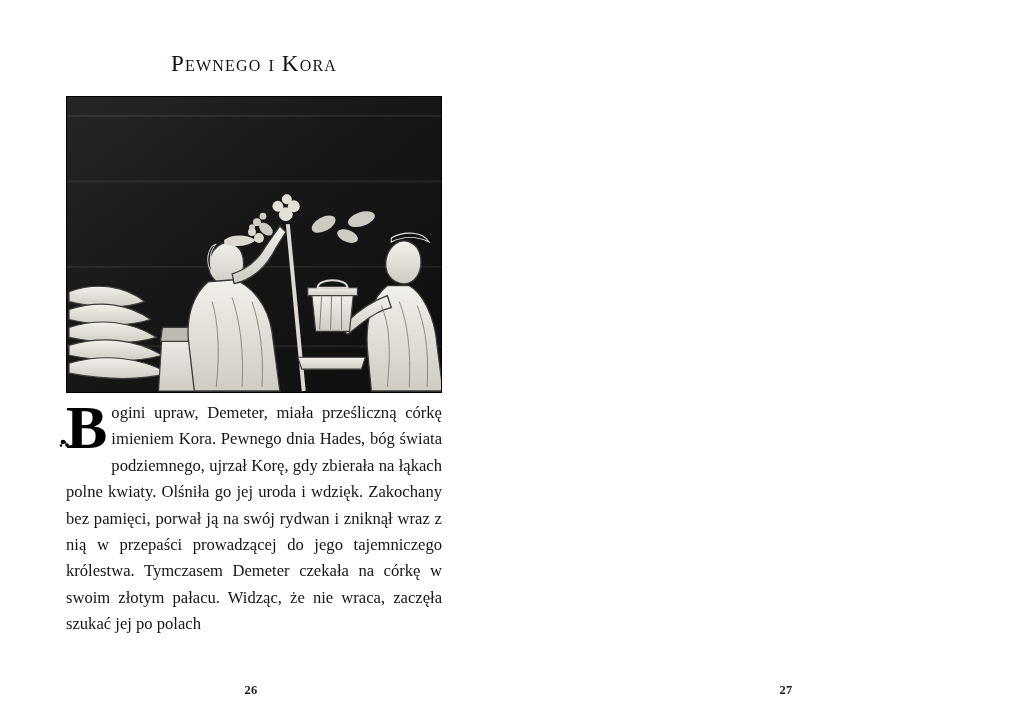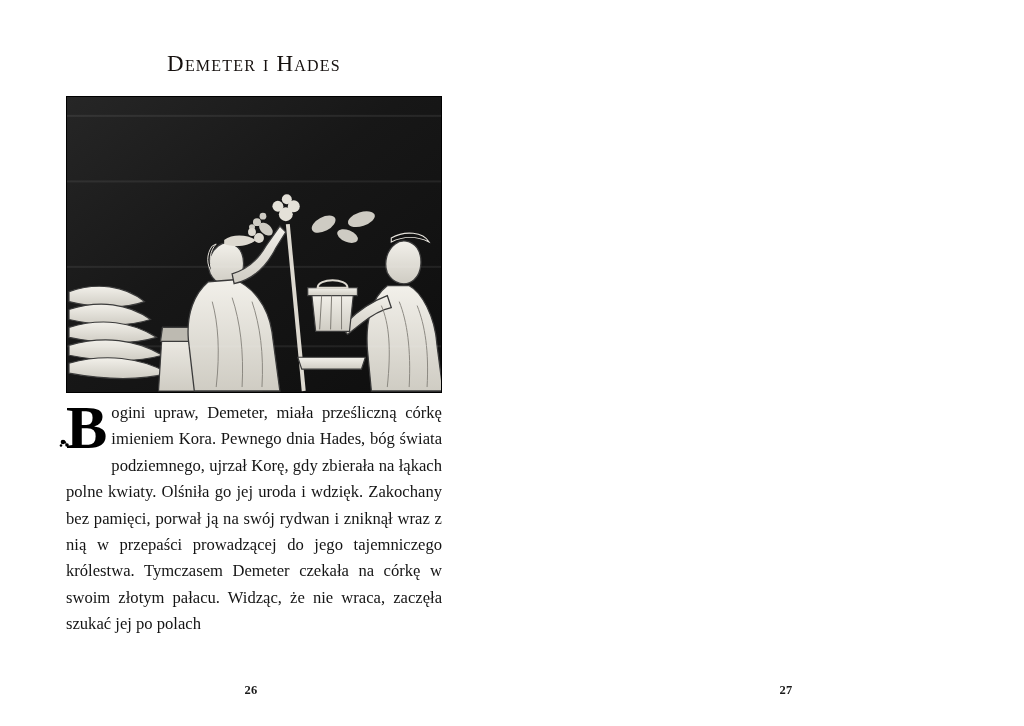--- a/index.html
+++ b/index.html
@@ -110,21 +110,21 @@
   .page-left  .folio { transform: translateX(-5px); }
   .page-right .folio { transform: translateX(18px); }
 </style>
 </head>
 <body>
 
 <div class="spread">
 
   <div class="page page-left">
 
-    <h1 class="chapter-title">Demeter i Hades</h1>
+    <h1 class="chapter-title">Pewnego i Kora</h1>
 
     <div class="figure">
       <svg viewBox="0 0 376 297" preserveAspectRatio="none" aria-hidden="true">
         <defs>
           <linearGradient id="bgShade" x1="0" y1="0" x2="1" y2="1">
             <stop offset="0%" stop-color="#262626"></stop>
             <stop offset="45%" stop-color="#171717"></stop>
             <stop offset="100%" stop-color="#0e0e0e"></stop>
           </linearGradient>
           <linearGradient id="figShade" x1="0" y1="0" x2="0" y2="1">

